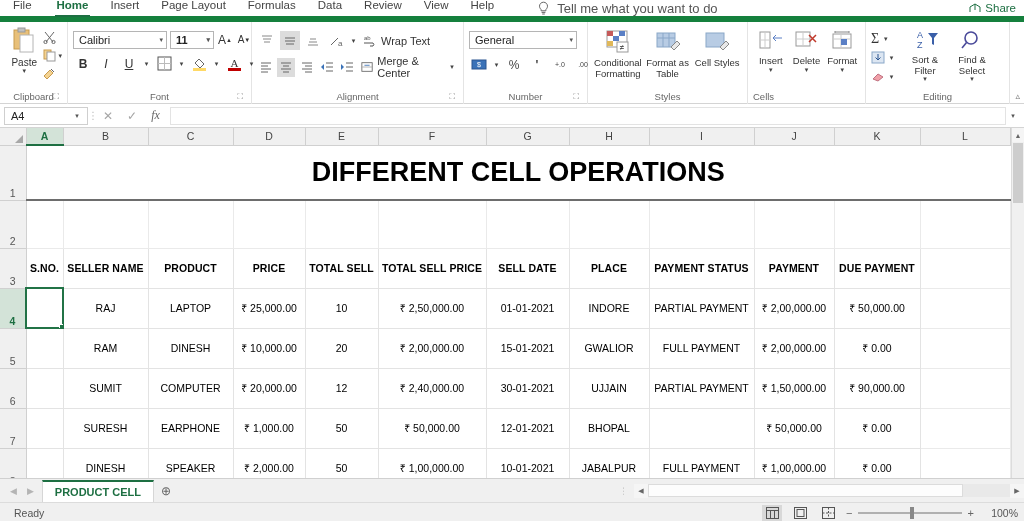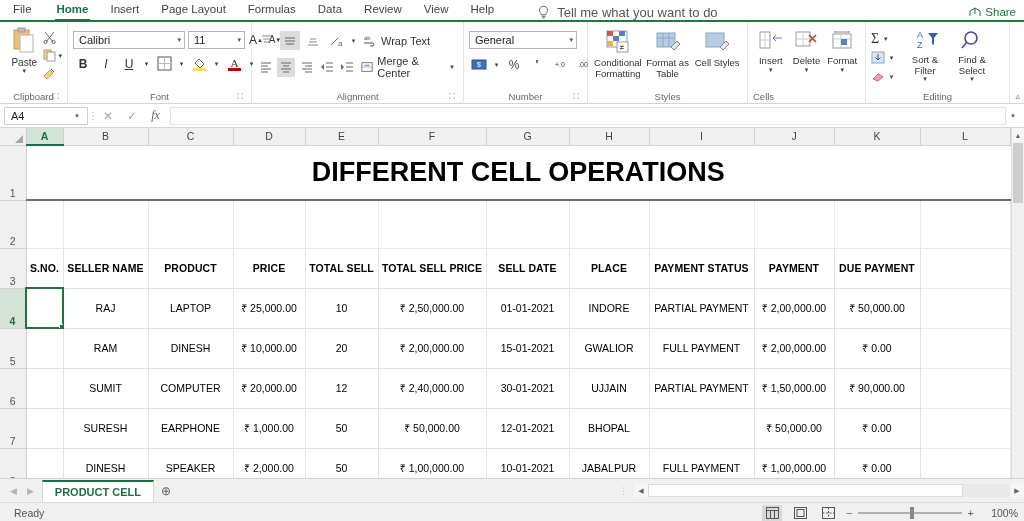--- a/index.html
+++ b/index.html
@@ -9,21 +9,21 @@
     font-family: "Liberation Sans", sans-serif;
     background: #ffffff;
     -webkit-font-smoothing: antialiased;
   }
 
   
   .tabbar {
     height: 22px; background: #ffffff;
     display: flex; align-items: flex-end;
     position: relative;
-    border-bottom: 2px solid #15803d;
+    border-bottom: 6px solid #15803d;
   }
   .tab {
     font-size: 11.5px; color: #444; padding: 2px 11px 3px 11px;
     line-height: 16px; white-space: nowrap; cursor: default;
   }
   .tab.file { padding-left: 13px; padding-right: 14px; }
   .tab.active { color: #1d6f42; font-weight: bold; position: relative; }
   .tab.active::after {
     content: ""; position: absolute; left: 9px; right: 9px; bottom: -1px;
     height: 2.5px; background: #1d6f42;
@@ -290,25 +290,25 @@
     <div class="group-label">
       <span>Clipboard</span>
       <span class="dlg">⛶</span>
     </div>
   </div>
 
   <div class="group" style="width:184px;">
     <div class="group-body">
       <div class="fontgrp-rows">
         <div class="row">
-          <div class="combo" style="width:112px;">
+          <div class="combo" style="width:94px;">
             <span class="cv">Calibri</span>
             <span class="ca">▾</span>
           </div>
-          <div class="combo" style="width:57px;">
+          <div class="combo" style="width:44px;font-weight:bold;">
             <span class="cv">11</span>
             <span class="ca">▾</span>
           </div>
           <div class="tbtn sm">
               <span style="font-size:12px;">A</span>
               <sup style="font-size:6px;">▲</sup>
             </div>
           <div class="tbtn sm">
               <span style="font-size:10px;">A</span>
               <sub style="font-size:6px;">▼</sub>

